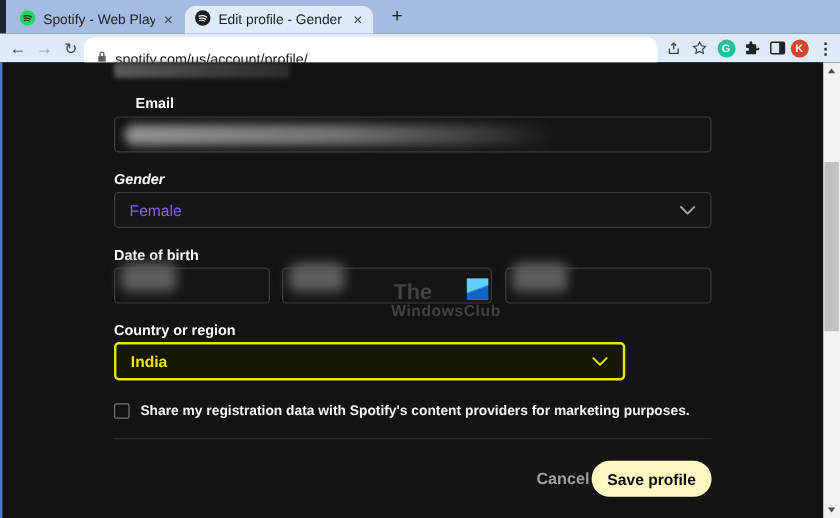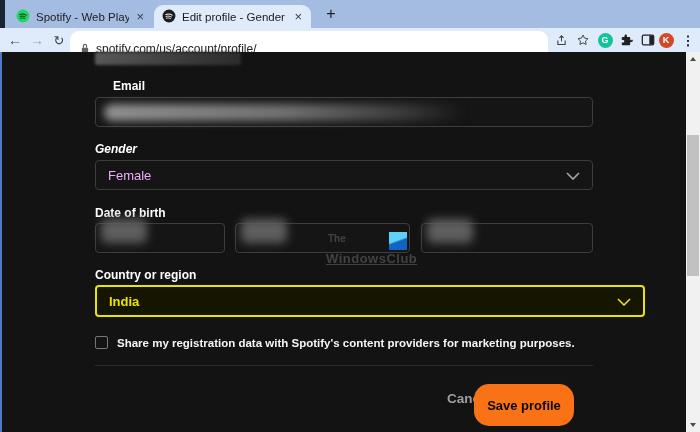--- a/index.html
+++ b/index.html
@@ -46,48 +46,48 @@
   .lbl-dob { left:95px; top:154px; }
   .lbl-country { left:95px; top:216px; }
 
   .input { position:absolute; border:1px solid #3d3d3d; border-radius:4px; background:#151515; z-index:2; }
   .email-input { left:95px; top:45px; width:498px; height:30px; }
   .email-blob { position:absolute; left:8px; top:6px; width:360px; height:17px; border-radius:8px;
     background:linear-gradient(90deg,#939393,#737373 50%,#3d3d3d 82%, rgba(20,20,20,0)); filter:blur(4px); }
 
   .select { display:flex; align-items:center; justify-content:space-between; padding:0 12px; }
   .gender-select { left:95px; top:108px; width:498px; height:30px; }
-  .gender-value { font-size:13px; color:#f0abfc; }
+  .gender-value { font-size:13px; color:#8b5cf6; }
 
   .dob-field { top:171px; height:30px; background:#151515; }
   .dob-1 { left:95px; width:130px; }
   .dob-2 { left:235px; width:175px; }
   .dob-3 { left:421px; width:172px; }
   .dob-blob { position:absolute; left:5px; top:-5px; width:46px; height:24px; border-radius:6px;
     background:#5e5e5e; filter:blur(5px); }
 
-  .country-select { left:95px; top:233px; width:550px; height:32px; border:2px solid #e8e500; background:#161502;justify-content:space-between; }
+  .country-select { left:95px; top:233px; width:426px; height:32px; border:2px solid #e8e500; background:#161502;justify-content:space-between; }
   .country-value { font-size:13px; font-weight:600; color:#e8e500; }
 
   
   .watermark { position:absolute; z-index:3; color:rgba(130,130,130,0.42); font-weight:700; }
-  .wm-the { left:328px; top:181px; font-size:10px; }
-  .wm-club { left:326px; top:199px; font-size:13px; letter-spacing:0.5px;text-decoration:underline; }
+  .wm-the { left:328px; top:181px; font-size:18px; }
+  .wm-club { left:326px; top:199px; font-size:13px; letter-spacing:0.5px; }
   .wm-logo { position:absolute; left:389px; top:180px; width:18px; height:18px; z-index:3;
     background:linear-gradient(160deg,#5fd0f8 46%,#0f64c4 54%); }
 
   .checkbox-row { position:absolute; left:95px; top:284px; display:flex; align-items:flex-end; gap:9px; z-index:2; }
   .checkbox { width:13px; height:13px; border:1px solid #777; border-radius:2px; background:transparent; margin-top:0; }
   .checkbox-label { font-size:11.5px; font-weight:700; color:#f5f5f5; }
 
   .divider { position:absolute; left:95px; top:313px; width:498px; height:1px; background:#2c2c2c; }
 
   .cancel-btn { position:absolute; left:441px; top:338px; font-size:13.5px; font-weight:700; color:#9e9e9e; background:none; border:none; z-index:2; }
-  .save-btn { position:absolute; left:474px; top:332px; width:100px; height:42px; border-radius:15px;
-    background:#f97316; color:#0a0a0a; font-size:13px; font-weight:700; border:none; z-index:2;
+  .save-btn { position:absolute; left:493px; top:332px; width:100px; height:30px; border-radius:15px;
+    background:#fef9c3; color:#0a0a0a; font-size:13px; font-weight:700; border:none; z-index:2;
     display:flex; align-items:center; justify-content:center; font-family:"Liberation Sans",sans-serif; }
 
   
   .scrollbar { position:absolute; right:0; top:0; width:14px; height:100%; background:#f1f1f1; z-index:8; }
   .scroll-thumb { position:absolute; left:1px; top:83px; width:12px; height:141px; background:#c1c1c1; }
   .scroll-up { position:absolute; left:4px; top:5px; width:0; height:0; border-left:3px solid transparent; border-right:3px solid transparent; border-bottom:4px solid #4a4a4a; }
   .scroll-down { position:absolute; left:4px; bottom:5px; width:0; height:0; border-left:3px solid transparent; border-right:3px solid transparent; border-top:4px solid #4a4a4a; }
 </style>
 </head>
 <body>

